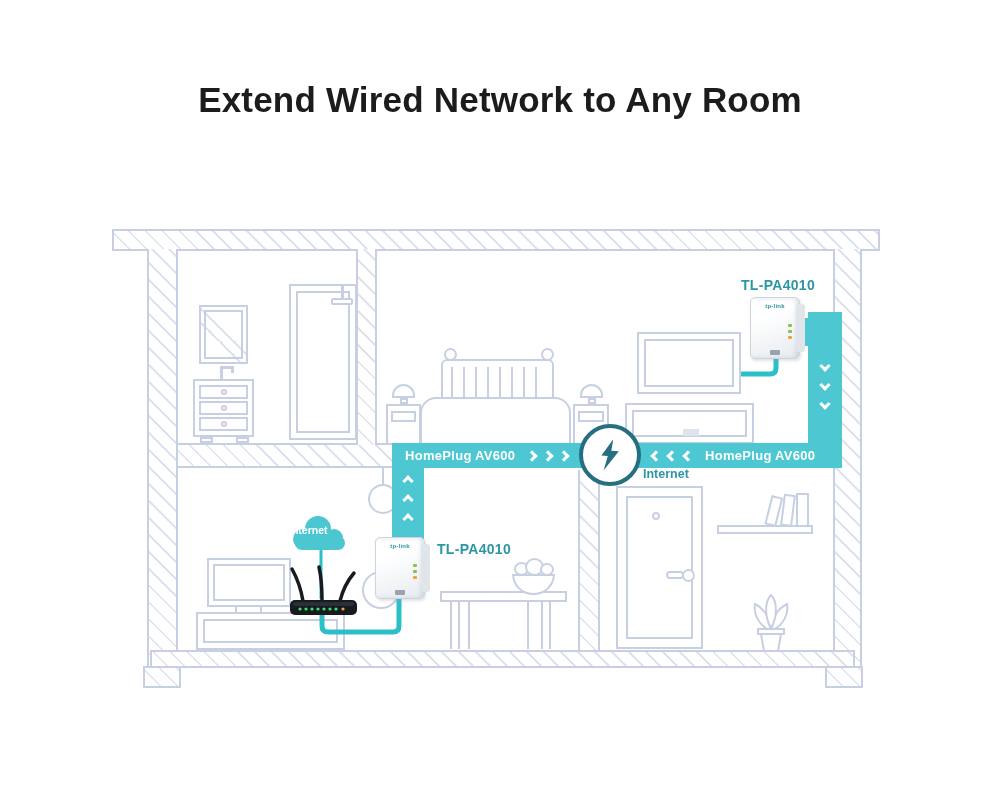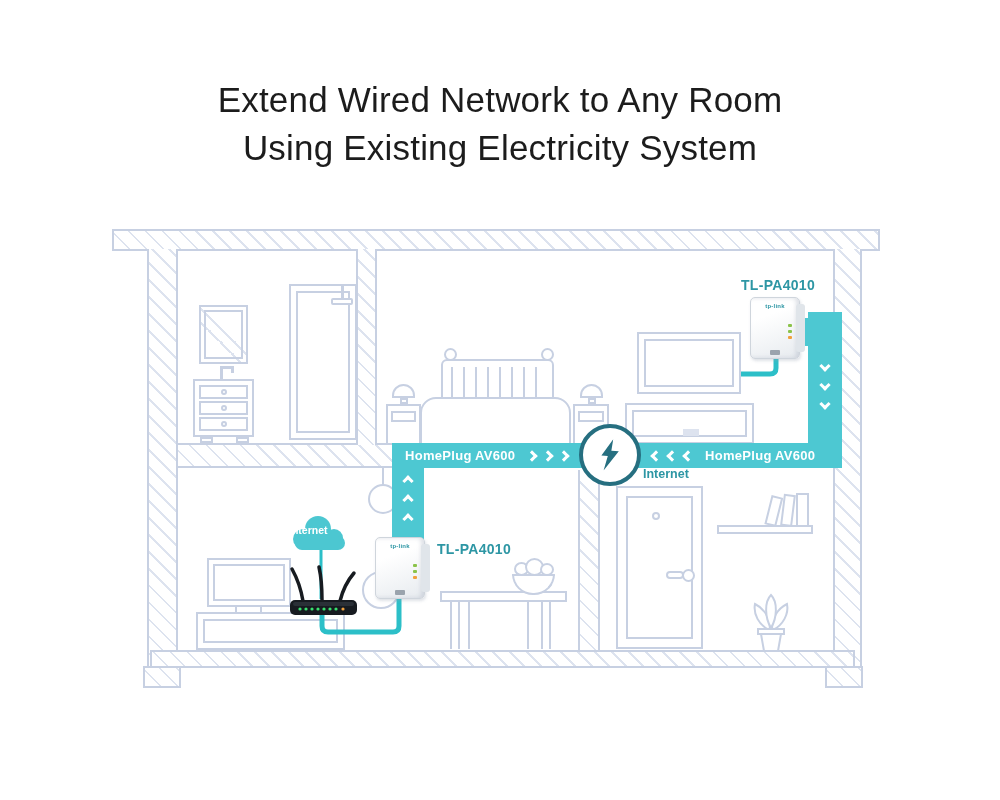--- a/index.html
+++ b/index.html
@@ -4,21 +4,21 @@
 <style>
   :root{
     --band:#4dc8d2; --cable:#2cbfc8; --cloud:#4cc7d1; --dark:#266f80;
     --label:#2d96a4; --line:#c7d0e2; --hatch:#dde3ef; --title:#1c1c1c;
     --led-green:#8bc34a; --led-amber:#f0a03c; --router:#171b20;
   }
   *{box-sizing:border-box;margin:0;padding:0}
   body{background:#fff;font-family:"Liberation Sans",sans-serif}
   .stage{position:relative;width:1000px;height:800px;background:#fff;overflow:hidden}
   .title{position:absolute;left:0;top:76px;width:100%;text-align:center;color:var(--title);
-         font-size:35px;font-weight:400;line-height:48px;letter-spacing:.2px}
+         font-size:35px;font-weight:700;line-height:48px;letter-spacing:.2px}
   
   .ln{position:absolute;border:2px solid var(--line);background:#fff}
   .hatch{background-image:repeating-linear-gradient(45deg,transparent 0 10px,var(--hatch) 10px 12px)}
   .wall{border-top:none;border-bottom:none}
   .thin{position:absolute;background:var(--line)}
   .inner{position:absolute;border:2px solid var(--line)}
   .circle{border-radius:50%}
   
   .band{position:absolute;background:var(--band);z-index:3}
   .bandtxt{position:absolute;z-index:4;display:flex;align-items:center;color:#fff;
@@ -49,21 +49,20 @@
             font-size:10.5px;font-weight:bold;z-index:6}
   .book{position:absolute;border:2px solid var(--line);background:#fff}
 </style>
 </head>
 <body>
 
 <div class="stage">
 
   <div class="title">
     <div>Extend Wired Network to Any Room</div>
-    <div>Using Existing Electricity System</div>
   </div>
 
   <div class="ln hatch" style="left:112px;top:229px;width:768px;height:22px"></div>
   <div class="ln hatch wall" style="left:147px;top:249px;width:31px;height:420px"></div>
   <div class="ln hatch wall" style="left:833px;top:249px;width:29px;height:420px"></div>
   <div class="ln hatch" style="left:178px;top:443px;width:216px;height:25px;border-left:none"></div>
   <div class="ln hatch" style="left:150px;top:650px;width:705px;height:18px"></div>
   <div class="ln hatch" style="left:143px;top:666px;width:38px;height:22px"></div>
   <div class="ln hatch" style="left:825px;top:666px;width:38px;height:22px"></div>
   <div class="ln hatch wall" style="left:356px;top:249px;width:21px;height:196px"></div>

